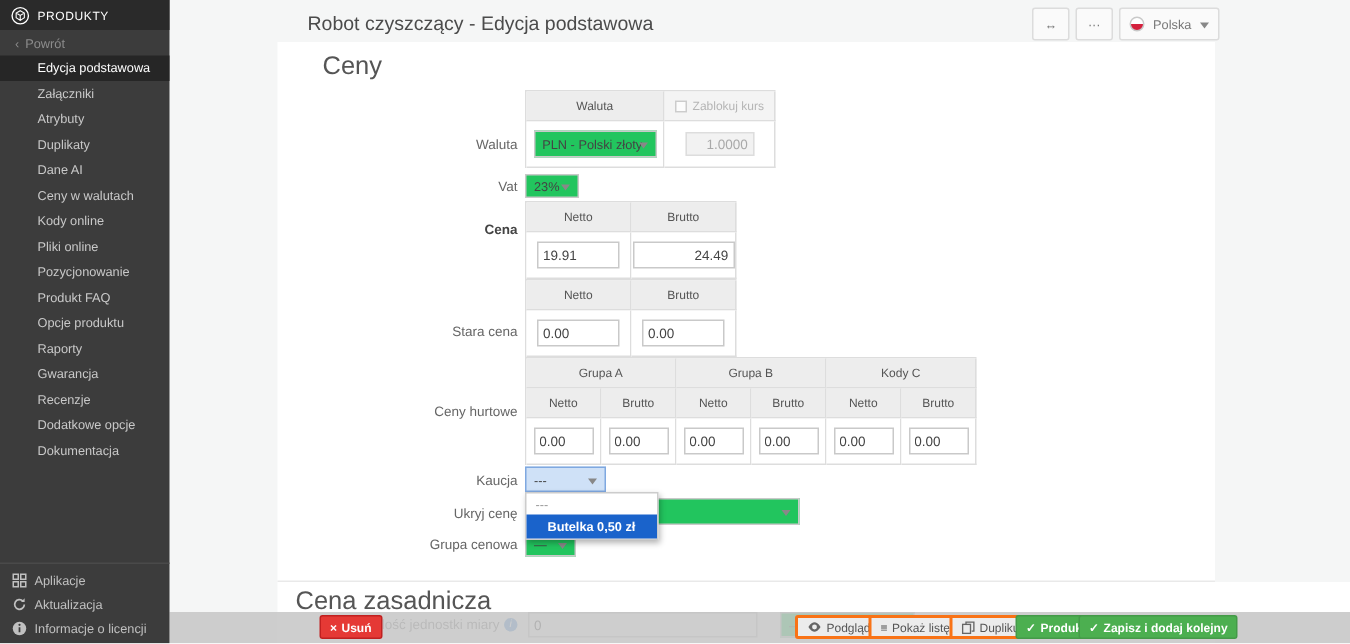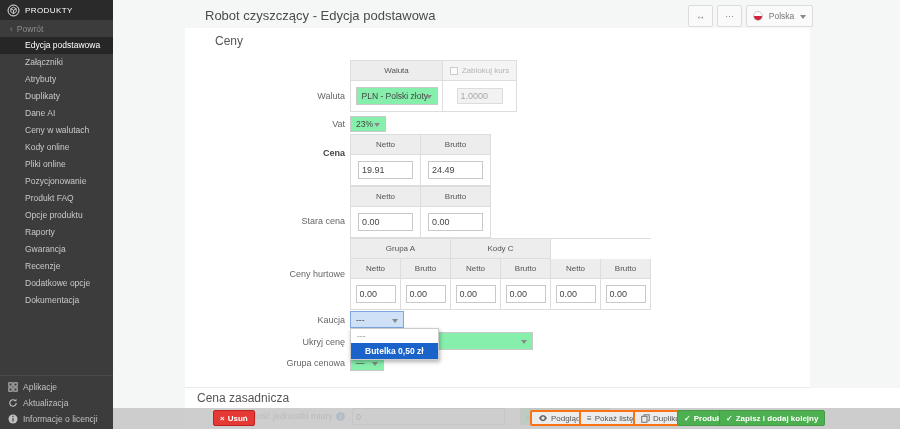--- a/index.html
+++ b/index.html
@@ -18,39 +18,39 @@
   
   .page-title{position:absolute;left:205px;top:8px;font-size:13px;color:#4b4b4b}
   .hbtn{position:absolute;top:5px;height:22px;box-sizing:border-box;background:#fafafa;border:1px solid #dcdcdc;
         border-radius:2px;display:flex;align-items:center;justify-content:center;font-size:8.5px;color:#777;cursor:pointer}
   .flag{width:10px;height:10px;border-radius:50%;background:linear-gradient(#fff 50%,#d4213d 50%);
         border:1px solid #c9c9c9;box-sizing:border-box;flex:none}
   .chev-down{width:0;height:0;border:3px solid transparent;border-top:4px solid #888;margin-top:4px}
   
   .card{position:absolute;left:185px;top:28px;width:625px;height:401px;background:#fff}
   .white-strip{position:absolute;left:810px;top:388px;width:90px;height:20px;background:#fff}
-  .section-title{position:absolute;font-size:12px;color:#555}
+  .section-title{position:absolute;font-size:17px;color:#555}
   .divider{position:absolute;left:185px;top:387px;width:625px;border-top:1px solid #e9e9e9}
   .flabel{position:absolute;left:195px;width:150px;text-align:right;font-size:9px;color:#666;white-space:nowrap}
   .flabel.bold{font-weight:bold;color:#444}
   
   .ptable{position:absolute;border-top:1px solid #ddd;border-left:1px solid #ddd;background:#fff}
   .prow{display:flex}
   .pc{border-right:1px solid #ddd;border-bottom:1px solid #ddd;box-sizing:border-box;
       display:flex;align-items:center;justify-content:center}
   .pc.h{background:#ededed;font-size:8px;color:#555}
   .pc.hl{background:#f4f4f4;color:#b5b5b5}
   .pc.b{background:#fff}
   .cbx{width:8px;height:8px;border:1px solid #ccc;background:#fcfcfc;margin-right:4px;box-sizing:border-box}
   .inp{border:1px solid #c9c9c9;height:18px;box-sizing:border-box;font-size:9px;color:#444;
        padding:0 3px;font-family:inherit;background:#fff}
-  .inp.dis{background:#f2f2f2;color:#a9a9a9;border-color:#ddd;text-align:left}
+  .inp.dis{background:#f2f2f2;color:#a9a9a9;border-color:#ddd;text-align:right}
   .inp.abs{position:absolute}
   
-  .sel{border:1px solid #c9c9c9;background:#86efac;box-sizing:border-box;font-size:8.5px;color:#444;
+  .sel{border:1px solid #c9c9c9;background:#22c55e;box-sizing:border-box;font-size:8.5px;color:#444;
        display:flex;align-items:center;padding:0 14px 0 5px;cursor:pointer;position:relative;white-space:nowrap}
   .sel::after{content:"";position:absolute;right:5px;top:50%;margin-top:-1px;border:3px solid transparent;border-top:4px solid #888}
   .sel.abs{position:absolute}
   .sel.focused{background:#cfe1f7;border-color:#7fa8e0}
   .ddown{position:absolute;left:350px;top:328px;min-width:64px;background:#fff;border:1px solid #ccc;
          box-shadow:1px 2px 4px rgba(0,0,0,.3);z-index:15}
   .opt{font-size:8.5px;color:#999;padding:2px 6px;cursor:pointer}
   .opt.sel-opt{background:#1a63cb;color:#fff;font-weight:bold;white-space:nowrap;padding:3px 14px}
   
   .bbar{position:absolute;left:113px;top:408px;width:787px;height:21px;background:rgba(197,197,197,.85);z-index:25}
@@ -176,21 +176,21 @@
   <div class="ptable" style="left:350px;top:134px">
     <div class="prow">
       <div class="pc h" style="width:70px;height:20px">Netto</div>
       <div class="pc h" style="width:70px;height:20px">Brutto</div>
     </div>
     <div class="prow">
       <div class="pc b" style="width:70px;height:31px">
           <input class="inp" style="width: 55px;" value="19.91">
         </div>
       <div class="pc b" style="width:70px;height:31px">
-          <input class="inp" style="width: 55px;" value="24.49">
+          <input class="inp" style="width: 68px; text-align: right;" value="24.49">
         </div>
     </div>
   </div>
 
   <div class="flabel" style="top:216px">Stara cena</div>
   <div class="ptable" style="left:350px;top:186px">
     <div class="prow">
       <div class="pc h" style="width:70px;height:20px">Netto</div>
       <div class="pc h" style="width:70px;height:20px">Brutto</div>
     </div>
@@ -201,20 +201,21 @@
       <div class="pc b" style="width:70px;height:31px">
           <input class="inp" style="width: 55px;" value="0.00">
         </div>
     </div>
   </div>
 
   <div class="flabel" style="top:269px">Ceny hurtowe</div>
   <div class="ptable" style="left:350px;top:238px">
     <div class="prow">
       <div class="pc h" style="width:100px;height:20px">Grupa A</div>
+      <div class="pc h" style="width:100px;height:20px">Grupa B</div>
       <div class="pc h" style="width:100px;height:20px">Kody C</div>
     </div>
     <div class="prow">
       <div class="pc h" style="width:50px;height:20px">Netto</div>
       <div class="pc h" style="width:50px;height:20px">Brutto</div>
       <div class="pc h" style="width:50px;height:20px">Netto</div>
       <div class="pc h" style="width:50px;height:20px">Brutto</div>
       <div class="pc h" style="width:50px;height:20px">Netto</div>
       <div class="pc h" style="width:50px;height:20px">Brutto</div>
     </div>

